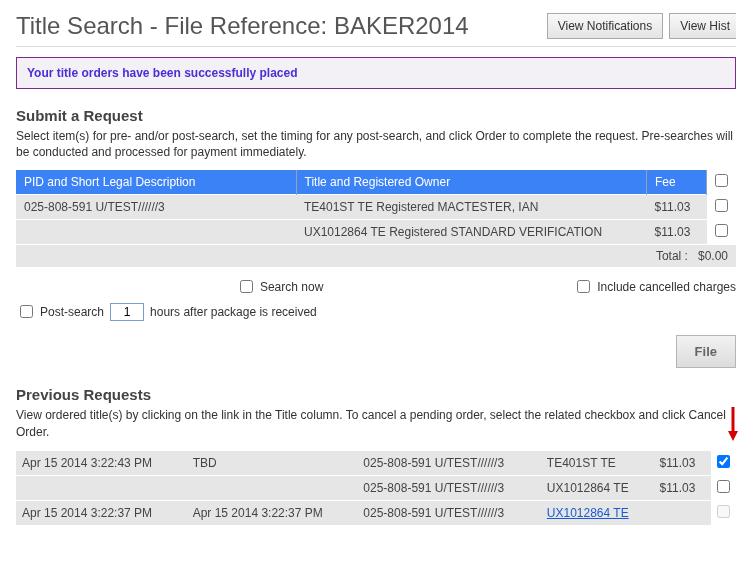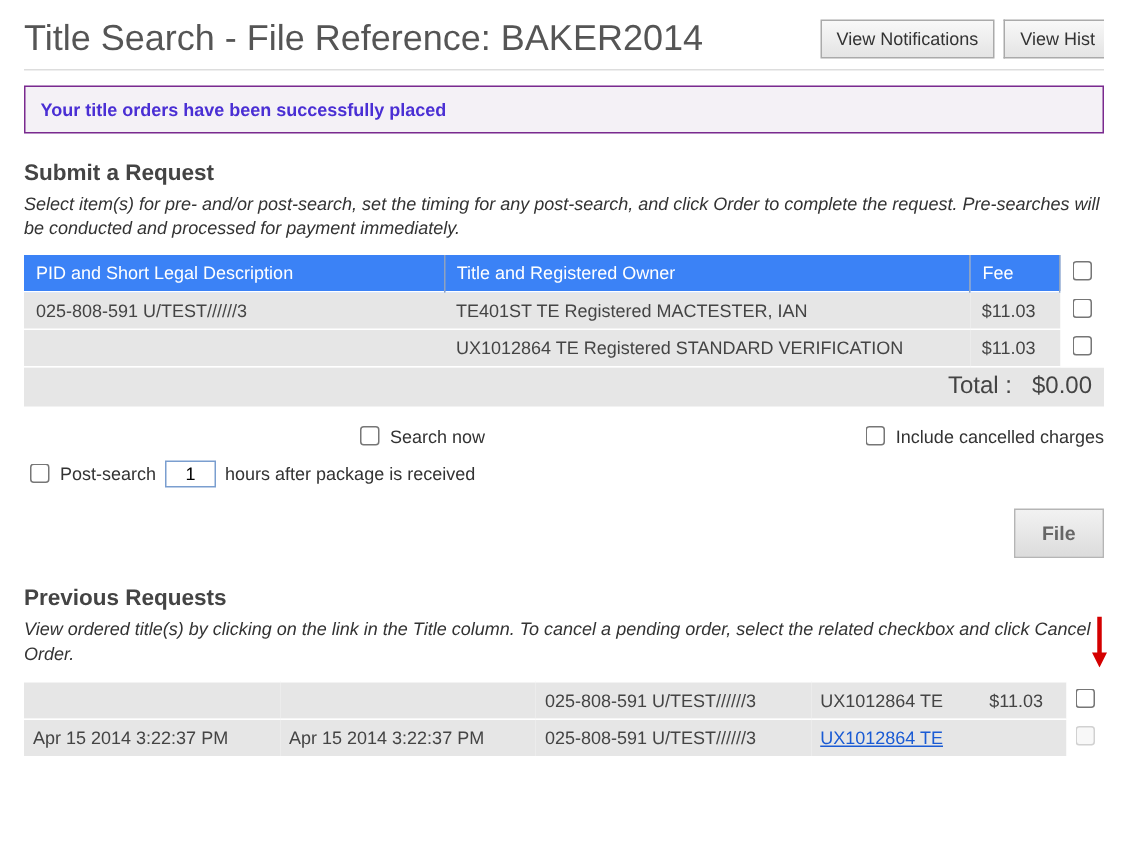--- a/index.html
+++ b/index.html
@@ -46,21 +46,20 @@
     font-size:15px;
     font-weight:bold;
     color:#444;
     margin:6px 0 4px 0;
   }
   .instructions {
     font-size:12px;
     color:#333;
     margin-bottom:10px;
     line-height:1.35;
-    font-style:italic;
   }
   table.req {
     width:100%;
     border-collapse:collapse;
     font-size:12px;
   }
   table.req th {
     background:#3b82f6;
     color:#fff;
     text-align:left;
@@ -78,21 +77,21 @@
     width:18px;
     background:#fff !important;
     text-align:center;
     vertical-align:middle;
   }
   .check-cell input { margin:0; }
   .total-row td {
     background:#fff;
     text-align:right;
     padding-right:8px;
-    font-size:16px;
+    font-size:12px;
   }
   .opts-row {
     margin-top:10px;
     display:flex;
     gap:30px;
     align-items:center;
     font-size:12px;
     color:#333;
   }
   .opts-row .center { flex:1; text-align:center; }
@@ -207,20 +206,28 @@
     <svg width="14" height="34">
         <line x1="7" y1="0" x2="7" y2="26" stroke="#d40000" stroke-width="3"></line>
         <polygon points="2,24 12,24 7,34" fill="#d40000"></polygon>
       </svg>
   </span>
 </div>
 
 <table class="req prev">
   <tbody>
   <tr class="row-a">
+    <td>Apr 15 2014 3:22:43 PM</td>
+    <td>TBD</td>
+    <td>025-808-591 U/TEST//////3</td>
+    <td><span>TE401ST TE</span></td>
+    <td>$11.03</td>
+    <td class="check-cell"><input type="checkbox" checked="" style=""></td>
+  </tr>
+  <tr class="row-a">
     <td></td>
     <td></td>
     <td>025-808-591 U/TEST//////3</td>
     <td><span>UX1012864 TE</span></td>
     <td>$11.03</td>
     <td class="check-cell"><input type="checkbox" style=""></td>
   </tr>
   <tr class="row-b">
     <td>Apr 15 2014 3:22:37 PM</td>
     <td>Apr 15 2014 3:22:37 PM</td>

